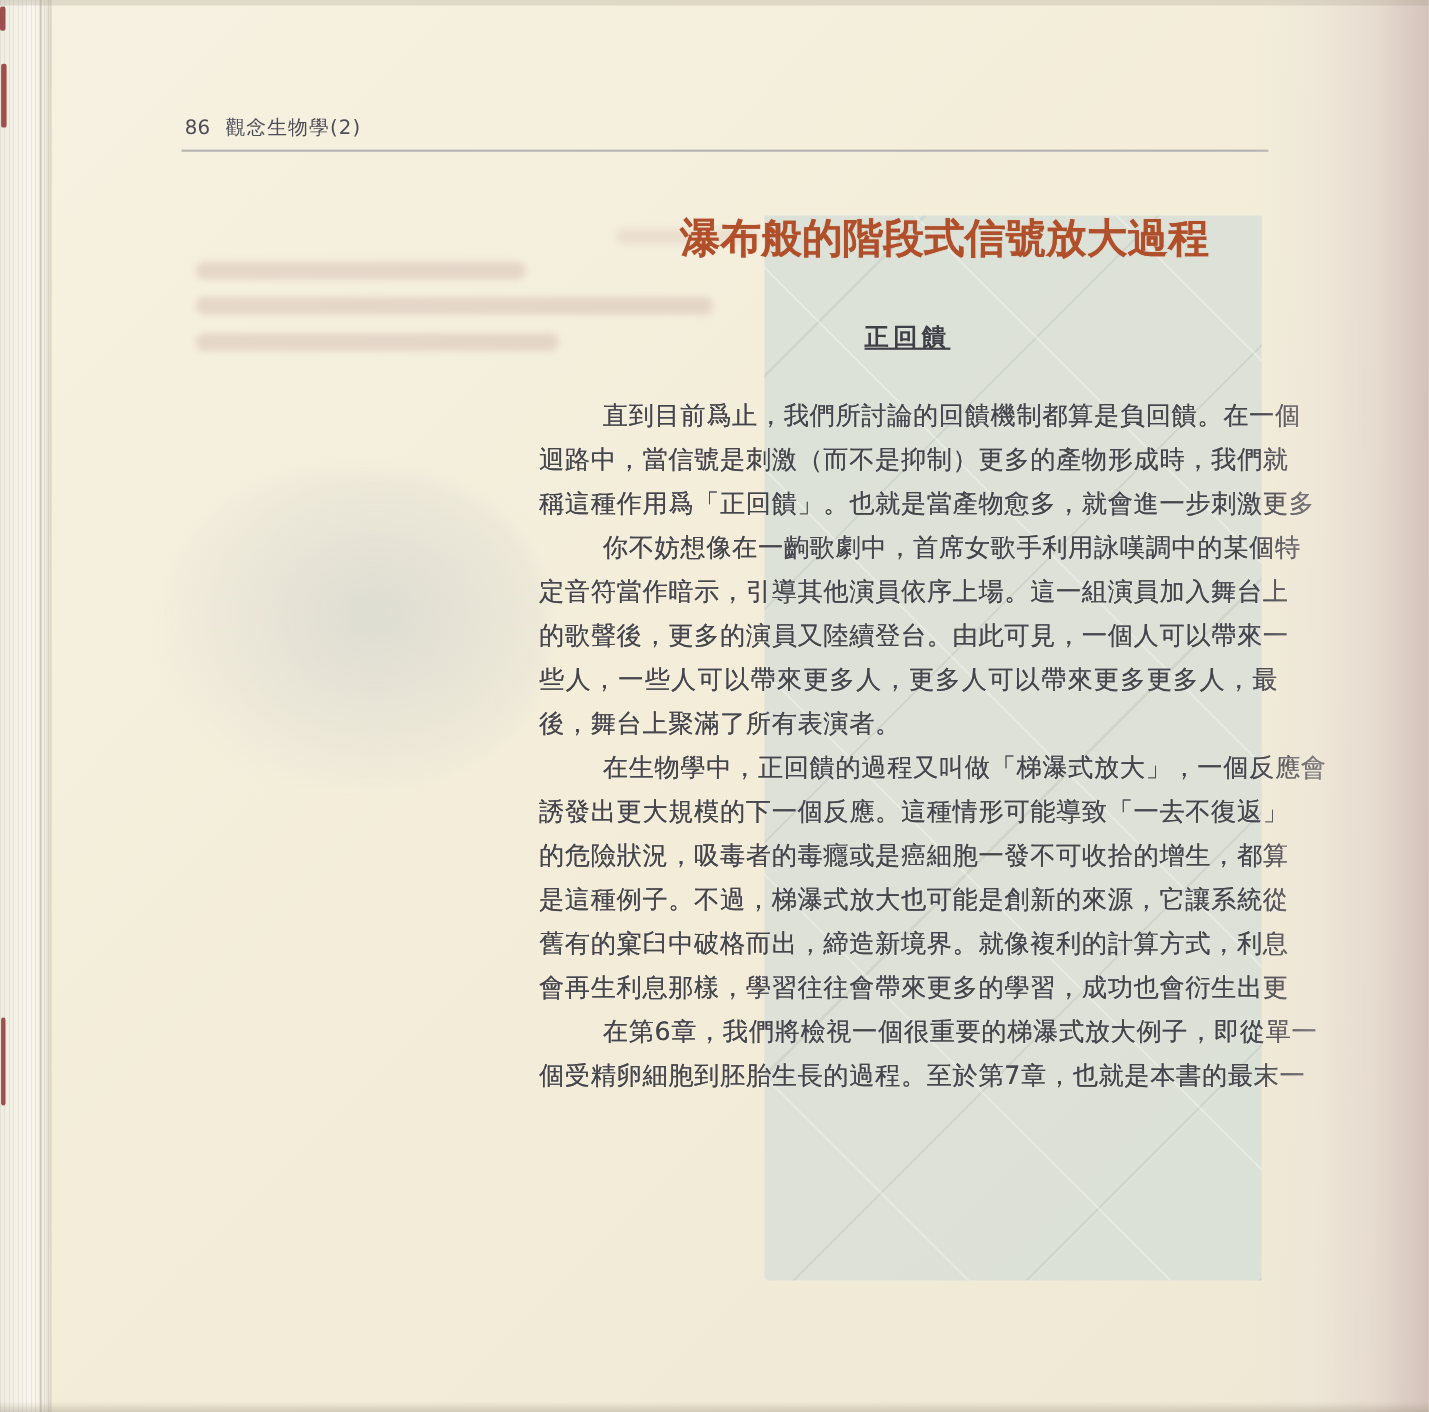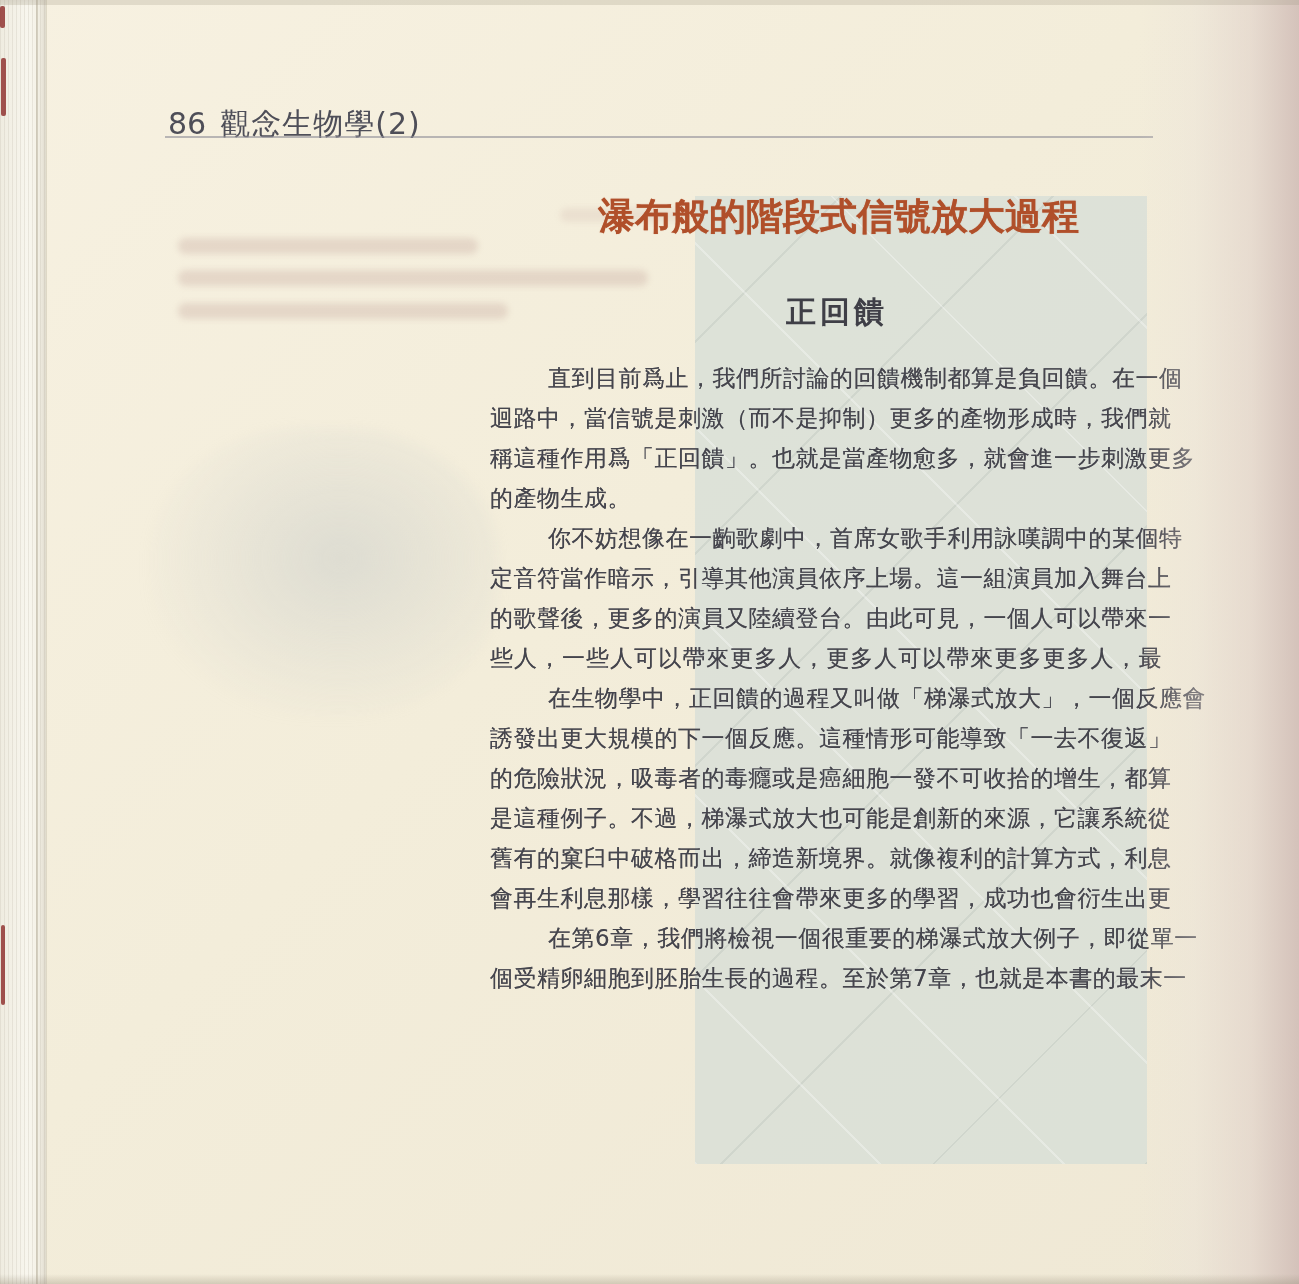--- a/index.html
+++ b/index.html
@@ -40,32 +40,32 @@
       repeating-linear-gradient(-45deg,rgba(150,162,156,0.18) 0 2px,rgba(255,255,255,0) 2px 150px);
   }
   
   .bleed{position:absolute;background:rgba(196,166,156,0.32);filter:blur(3px);border-radius:8px;}
   .blob{
     position:absolute;left:148px;top:428px;width:350px;height:290px;border-radius:45%;
     background:radial-gradient(ellipse at 55% 45%,rgba(203,206,202,0.55),rgba(203,206,202,0) 75%);
     filter:blur(6px);
   }
   
-  .header{position:absolute;left:168px;top:104px;font-size:30px;color:#4e4e58;
+  .header{position:absolute;left:168px;top:104px;font-size:18px;color:#4e4e58;
     letter-spacing:1px;white-space:nowrap;}
   .header .num{margin-right:14px;letter-spacing:0;}
   .rule{position:absolute;left:165px;top:136px;width:988px;height:2px;background:#908e98;opacity:.6;}
   
   .title{
-    position:absolute;left:598px;top:192px;font-size:37px;font-weight:bold;color:#b04f2a;
+    position:absolute;left:618px;top:192px;font-size:37px;font-weight:bold;color:#b04f2a;
     letter-spacing:0px;white-space:nowrap;text-shadow:0 0 .7px rgba(176,79,42,.8);
   }
   .subtitle{
-    position:absolute;left:786px;top:292px;font-size:30px;font-weight:bold;color:#3f3f47;
-    letter-spacing:4px;white-space:nowrap;
+    position:absolute;left:786px;top:292px;font-size:22px;font-weight:bold;color:#3f3f47;
+    letter-spacing:4px;white-space:nowrap;text-decoration:underline;
   }
   
   .bodytext{position:absolute;left:490px;top:358px;width:672px;color:#45454d;}
   .ln{
     height:40px;line-height:40px;font-size:23px;letter-spacing:.5px;
     text-align:justify;text-align-last:justify;white-space:nowrap;
     text-shadow:0 0 .6px rgba(70,70,80,.75);
   }
   .ln.first{padding-left:58px;}
   .ln.plast{text-align-last:left;}
@@ -95,26 +95,26 @@
   </div>
   <div class="rule"></div>
 
   <div class="title">瀑布般的階段式信號放大過程</div>
   <div class="subtitle">正回饋</div>
 
   <div class="bodytext">
     <div class="ln first">直到目前爲止，我們所討論的回饋機制都算是負回饋。在一個</div>
     <div class="ln">迴路中，當信號是刺激（而不是抑制）更多的產物形成時，我們就</div>
     <div class="ln">稱這種作用爲「正回饋」。也就是當產物愈多，就會進一步刺激更多</div>
-    <div class="ln plast">的產物生成。</div>
 
     <div class="ln first">你不妨想像在一齣歌劇中，首席女歌手利用詠嘆調中的某個特</div>
     <div class="ln">定音符當作暗示，引導其他演員依序上場。這一組演員加入舞台上</div>
     <div class="ln">的歌聲後，更多的演員又陸續登台。由此可見，一個人可以帶來一</div>
     <div class="ln">些人，一些人可以帶來更多人，更多人可以帶來更多更多人，最</div>
+    <div class="ln plast">後，舞台上聚滿了所有表演者。</div>
 
     <div class="ln first">在生物學中，正回饋的過程又叫做「梯瀑式放大」，一個反應會</div>
     <div class="ln">誘發出更大規模的下一個反應。這種情形可能導致「一去不復返」</div>
     <div class="ln">的危險狀況，吸毒者的毒癮或是癌細胞一發不可收拾的增生，都算</div>
     <div class="ln">是這種例子。不過，梯瀑式放大也可能是創新的來源，它讓系統從</div>
     <div class="ln">舊有的窠臼中破格而出，締造新境界。就像複利的計算方式，利息</div>
     <div class="ln">會再生利息那樣，學習往往會帶來更多的學習，成功也會衍生出更</div>
 
     <div class="ln first">在第6章，我們將檢視一個很重要的梯瀑式放大例子，即從單一</div>
     <div class="ln">個受精卵細胞到胚胎生長的過程。至於第7章，也就是本書的最末一</div>

